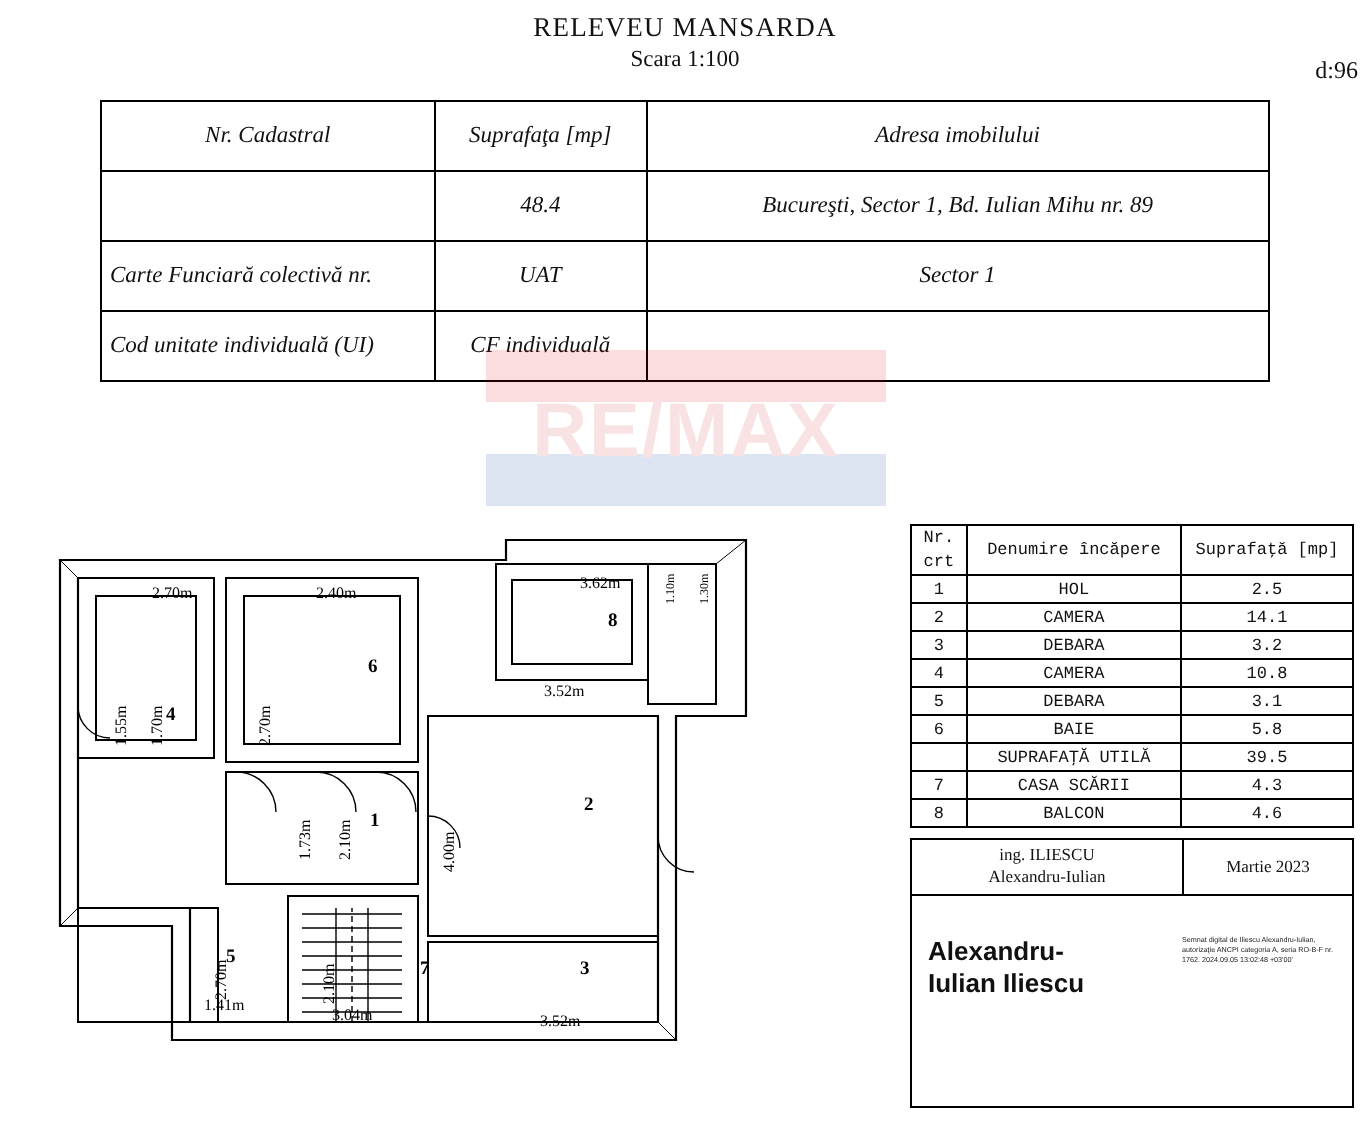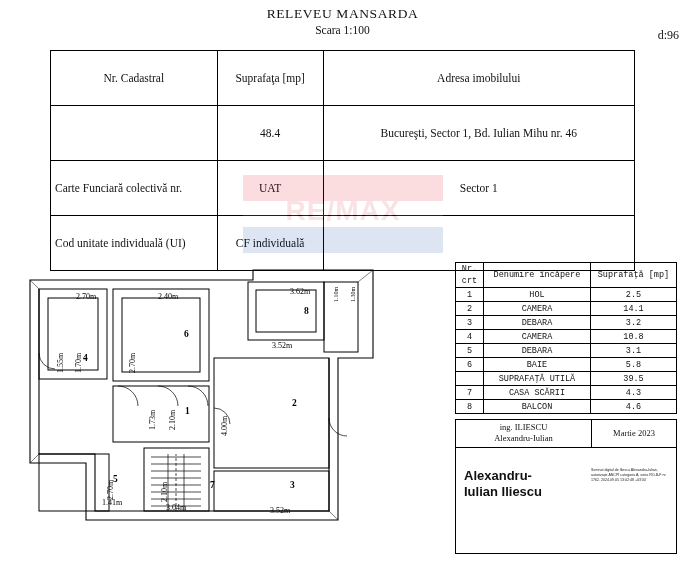--- a/index.html
+++ b/index.html
@@ -50,23 +50,24 @@
   .hdr-table {
     position: absolute;
     top: 50px;
     left: 50px;
     width: 585px;
     border-collapse: collapse;
     font-size: 11.5px;
   }
   .hdr-table td {
     border: 1px solid #000;
-    padding: 19px 4px;
+    padding: 9px 4px;
     height: 16px;
     line-height: 15px;
+    font-style: italic;
   }
   .ctr { text-align: center; }
   .lft { text-align: left; }
 
   
   .watermark {
     position: absolute;
     left: 243px;
     top: 175px;
     width: 200px;
@@ -84,21 +85,21 @@
   .wm-white { top: 26px; background: #ffffff; }
   .wm-blue { top: 52px; background: #003da5; }
   .wm-text {
     position: absolute;
     top: 20px;
     left: 0;
     width: 200px;
     text-align: center;
     font-family: "Liberation Sans", sans-serif;
     font-weight: bold;
-    font-size: 28px;
+    font-size: 38px;
     color: #d42b33;
     letter-spacing: 1px;
   }
 
   
   .plan {
     position: absolute;
     left: 18px;
     top: 258px;
     width: 420px;
@@ -220,21 +221,21 @@
   <table class="hdr-table">
     <tbody>
         <tr>
       <td class="ctr" style="width:165px">Nr. Cadastral</td>
       <td class="ctr" style="width:100px">Suprafaţa [mp]</td>
       <td class="ctr" style="width:320px">Adresa imobilului</td>
     </tr>
     <tr>
       <td class="ctr"></td>
       <td class="ctr">48.4</td>
-      <td class="ctr">Bucureşti, Sector 1, Bd. Iulian Mihu nr. 46</td>
+      <td class="ctr">Bucureşti, Sector 1, Bd. Iulian Mihu nr. 89</td>
     </tr>
     <tr>
       <td class="lft">Carte Funciară colectivă nr.</td>
       <td class="ctr">UAT</td>
       <td class="ctr">Sector 1</td>
     </tr>
     <tr>
       <td class="lft">Cod unitate individuală (UI)</td>
       <td class="ctr">CF individuală</td>
       <td class="ctr"></td>

